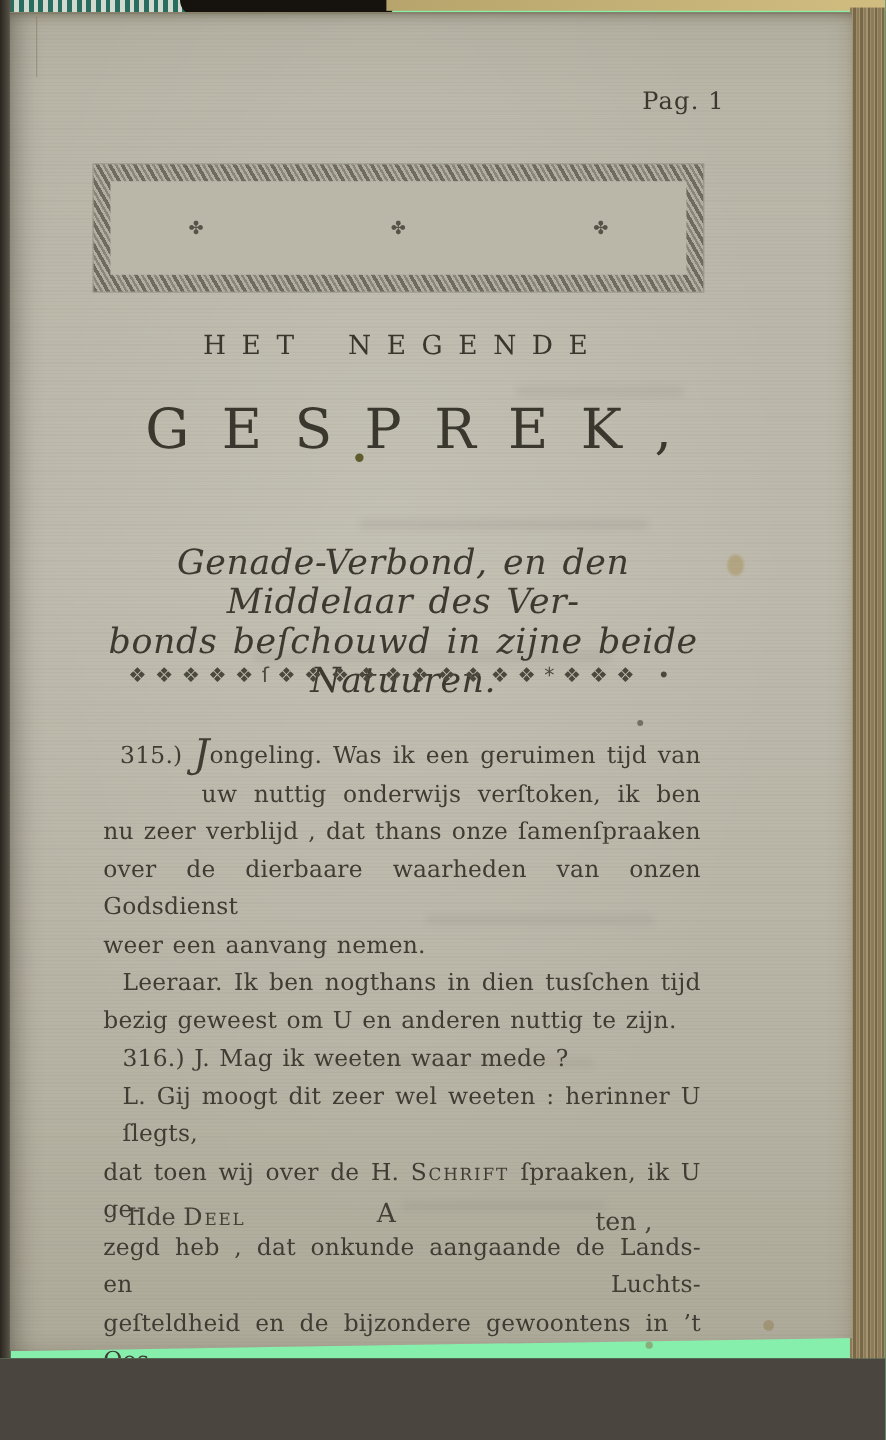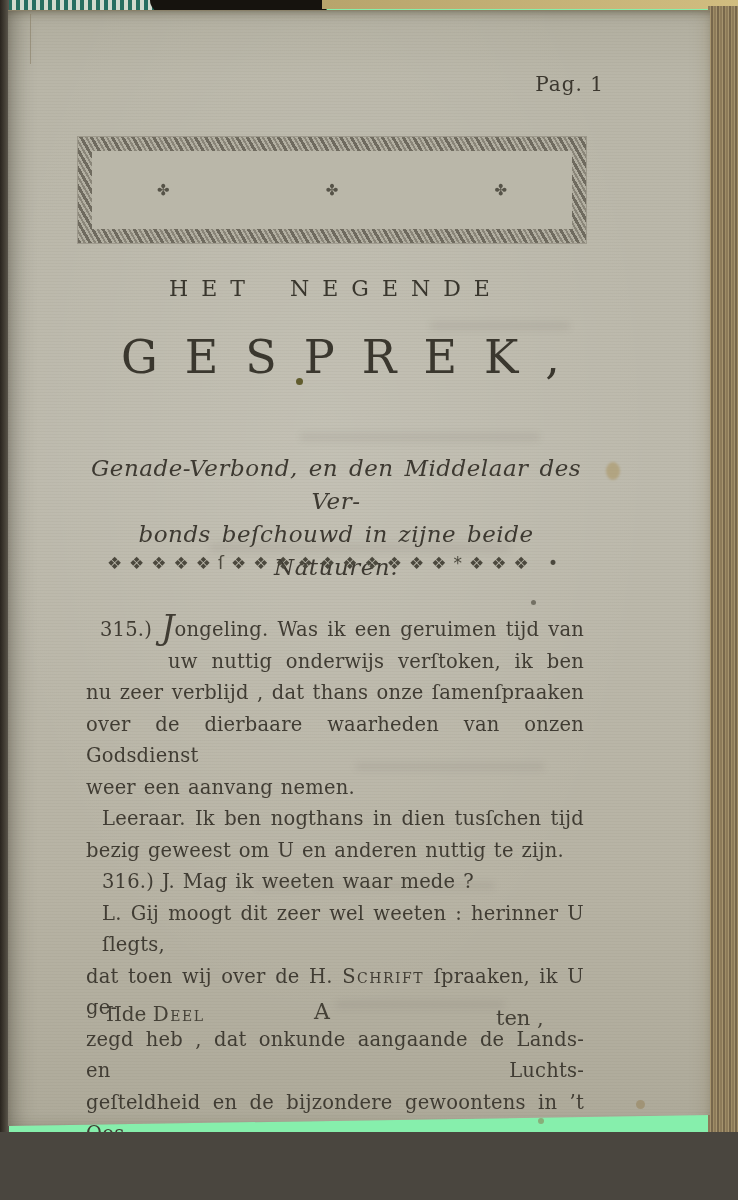--- a/index.html
+++ b/index.html
@@ -51,21 +51,21 @@
     outline:1px solid rgba(70,65,52,.25);}
   .frame-inner{position:absolute;inset:14px;background:#bab7a9;
     display:flex;align-items:center;justify-content:center;}
   .fleuron-row{display:flex;width:350px;justify-content:space-between;}
   .fleuron{font-family:"DejaVu Sans",sans-serif;font-size:15px;color:#565348;line-height:1;}
 
   .center-col{position:absolute;left:86px;width:500px;text-align:center;}
   .kicker{top:276px;font-size:22px;letter-spacing:13px;word-spacing:12px;color:#39362d;}
   .title{top:330px;font-size:46px;letter-spacing:27px;padding-left:18px;color:#3a372e;}
   .over{top:414px;font-size:17px;letter-spacing:9px;word-spacing:8px;color:#3d3930;}
-  .subtitle{top:452px;font-style:italic;font-size:23px;line-height:33px;color:#3d3931;
+  .subtitle{top:452px;font-style:italic;font-size:29px;line-height:33px;color:#3d3931;
     letter-spacing:.5px;word-spacing:3px;}
   .divider{top:553px;font-family:"DejaVu Sans",sans-serif;font-size:17px;letter-spacing:7px;
     color:#4b483d;white-space:nowrap;}
 
   .body-block{position:absolute;left:86px;top:614px;width:498px;
     font-size:19.5px;line-height:31.5px;color:#403c33;letter-spacing:.2px;word-spacing:1.5px;}
   .line{min-height:31.5px;}
   .jline{text-align:justify;text-align-last:justify;}
   .ind14{padding-left:14px;}
   .ind16{padding-left:16px;}

